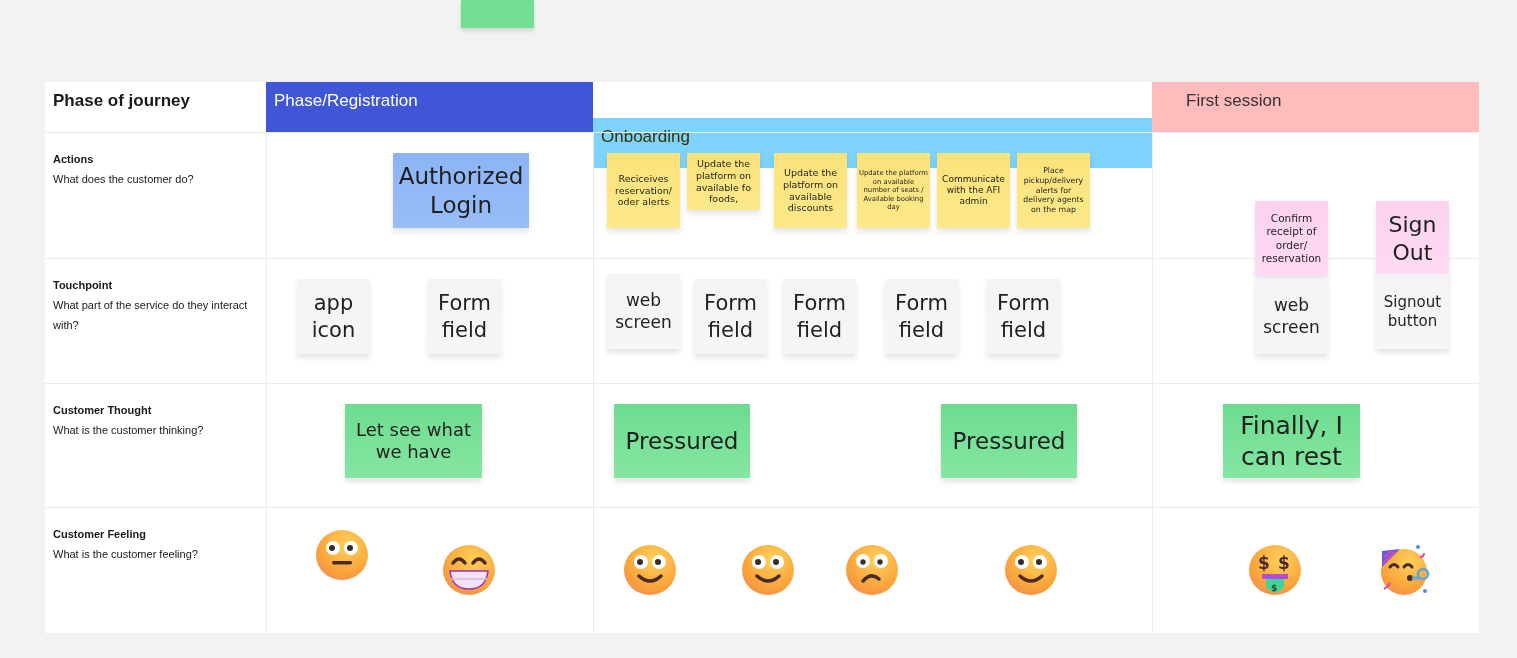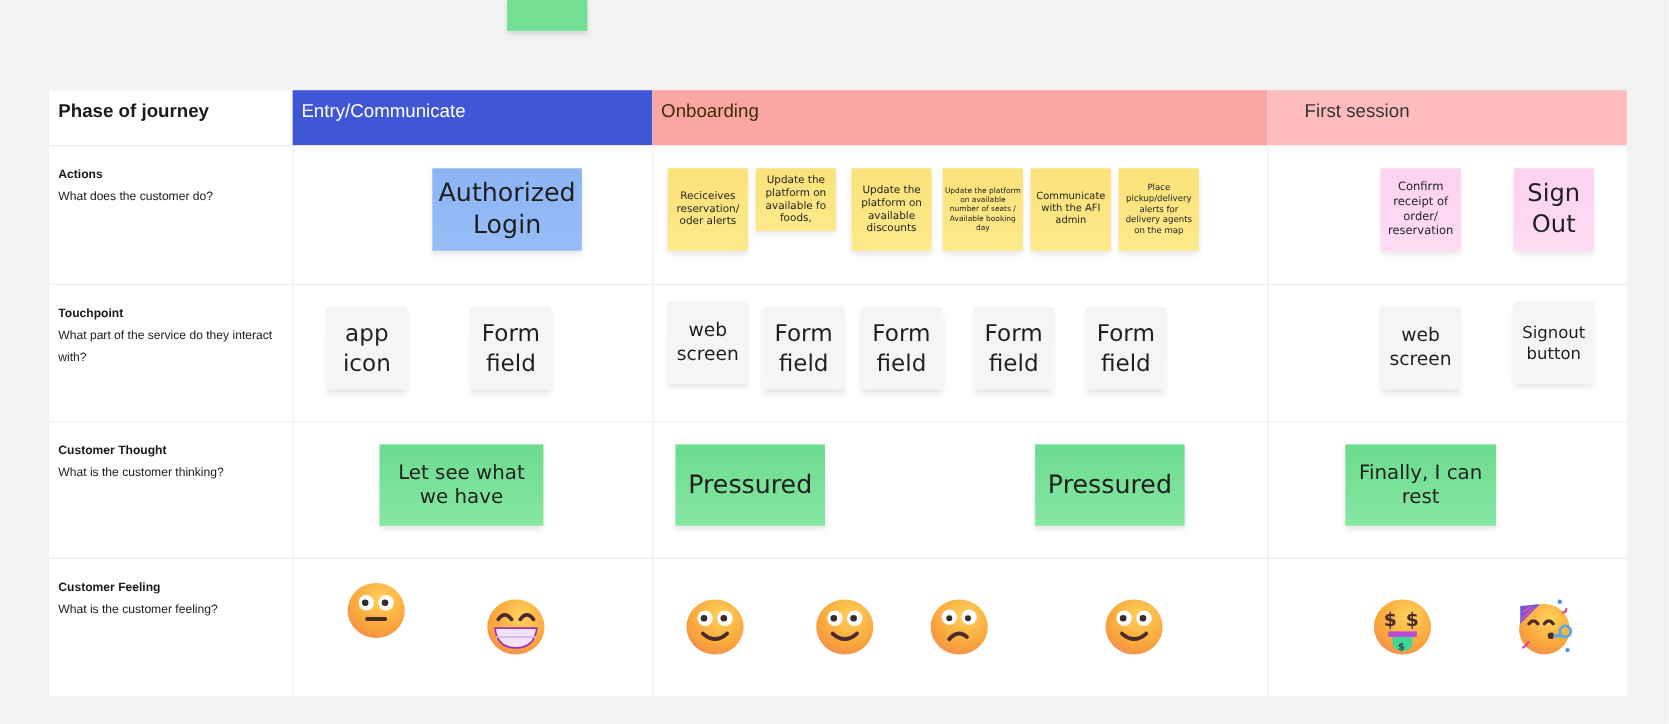--- a/index.html
+++ b/index.html
@@ -11,35 +11,35 @@
   .hdr { position:absolute; top:0; height:50px; box-sizing:border-box; padding:9px 8px; font-size:17px; }
   .rowlabel { position:absolute; left:0; width:221px; box-sizing:border-box; padding:9px 8px; font-size:11px; color:#1a1a1a; line-height:20px; }
   .rowlabel b { display:block; font-weight:bold; }
   .hline { position:absolute; left:0; width:1434px; height:1px; background:#ececec; }
   .vline { position:absolute; top:50px; width:1px; height:501px; background:#ececec; }
   .sticky { position:absolute; box-sizing:border-box; display:flex; align-items:center; justify-content:center;
             text-align:center; color:#1f1f1f; box-shadow:0 4px 5px rgba(0,0,0,0.10);
             font-family:"DejaVu Sans", sans-serif; line-height:1.25; padding:2px; }
   .blue { background:linear-gradient(#8cb4f5,#98bdf7); }
   .yellow { background:linear-gradient(#fbe27a,#fde98a); }
-  .pink { background:linear-gradient(#fdd2ef,#fedbf3); }
+  .pink { background:linear-gradient(#fdd2ef,#fedbf3);margin-top:48px; }
   .gray { background:linear-gradient(#f3f4f6,#f5f6f8); }
   .green { background:linear-gradient(#6cdc8f,#86e6a2); }
   .emoji { position:absolute; width:54px; height:54px; }
 </style>
 </head>
 <body>
 
 <div class="stray"></div>
 
 <div class="board">
 
   <div class="hdr" style="left:0;width:221px;font-weight:bold;color:#1a1a1a;">Phase of journey</div>
-  <div class="hdr" style="left:221px;width:327px;background:#3f56d7;color:#fff;">Entry/Communicate</div>
-  <div class="hdr" style="left:548px;width:559px;background:#fca5a5;color:#3a3000;">Onboarding</div>
+  <div class="hdr" style="left:221px;width:327px;background:#3f56d7;color:#fff;">Phase/Registration</div>
+  <div class="hdr" style="left:548px;width:559px;background:#7dd3fc;color:#3a3000;margin-top:36px;">Onboarding</div>
   <div class="hdr" style="left:1107px;width:327px;background:#ffbcbc;color:#333;padding-left:34px;">First session</div>
 
   <div class="hline" style="top:50px"></div>
   <div class="hline" style="top:176px"></div>
   <div class="hline" style="top:301px"></div>
   <div class="hline" style="top:425px"></div>
   <div class="vline" style="left:221px"></div>
   <div class="vline" style="left:548px"></div>
   <div class="vline" style="left:1107px"></div>
 
@@ -73,24 +73,24 @@
   <div class="sticky gray" style="left:252px;top:197px;width:73px;height:75px;font-size:21px;">app icon</div>
   <div class="sticky gray" style="left:383px;top:197px;width:73px;height:75px;font-size:21px;">Form field</div>
   <div class="sticky gray" style="left:562px;top:192px;width:73px;height:75px;font-size:17px;">web screen</div>
   <div class="sticky gray" style="left:649px;top:197px;width:73px;height:75px;font-size:21px;">Form field</div>
   <div class="sticky gray" style="left:738px;top:197px;width:73px;height:75px;font-size:21px;">Form field</div>
   <div class="sticky gray" style="left:840px;top:197px;width:73px;height:75px;font-size:21px;">Form field</div>
   <div class="sticky gray" style="left:942px;top:197px;width:73px;height:75px;font-size:21px;">Form field</div>
   <div class="sticky gray" style="left:1210px;top:197px;width:73px;height:75px;font-size:17px;">web screen</div>
   <div class="sticky gray" style="left:1331px;top:192px;width:73px;height:75px;font-size:15px;">Signout button</div>
 
-  <div class="sticky green" style="left:300px;top:322px;width:149px;height:74px;font-size:18px;">Let see what we have</div>
+  <div class="sticky green" style="left:300px;top:322px;width:137px;height:74px;font-size:18px;">Let see what we have</div>
   <div class="sticky green" style="left:569px;top:322px;width:136px;height:74px;font-size:23px;">Pressured</div>
   <div class="sticky green" style="left:896px;top:322px;width:136px;height:74px;font-size:23px;">Pressured</div>
-  <div class="sticky green" style="left:1178px;top:322px;width:137px;height:74px;font-size:18px;">Finally, I can rest</div>
+  <div class="sticky green" style="left:1178px;top:322px;width:137px;height:74px;font-size:25px;">Finally, I can rest</div>
 
   <svg class="emoji" style="left:270px;top:446px" viewBox="0 0 54 54">
     <defs>
         <radialGradient id="fg" cx="0.6" cy="0.3" r="0.8">
           <stop offset="0" stop-color="#ffd15a"></stop>
           <stop offset="0.7" stop-color="#f9a33a"></stop>
           <stop offset="1" stop-color="#f08a5d"></stop>
         </radialGradient>
       </defs>
     <ellipse cx="27" cy="27" rx="26" ry="25" fill="url(#fg)"></ellipse>

